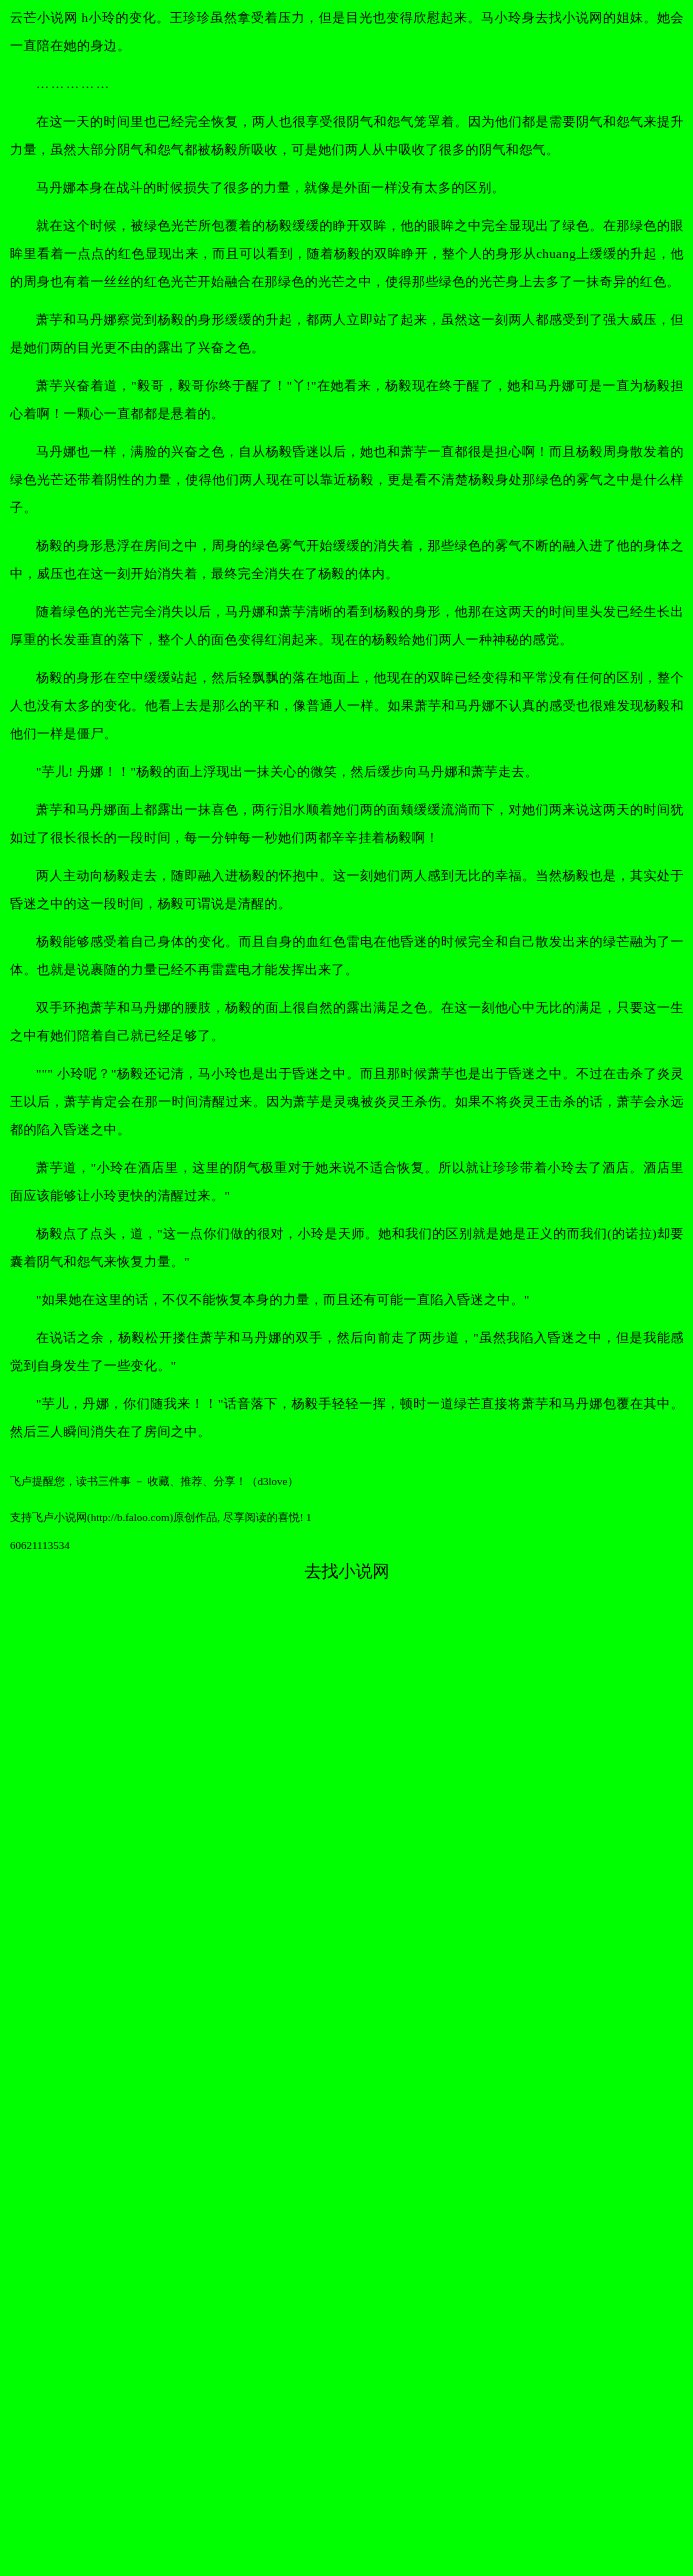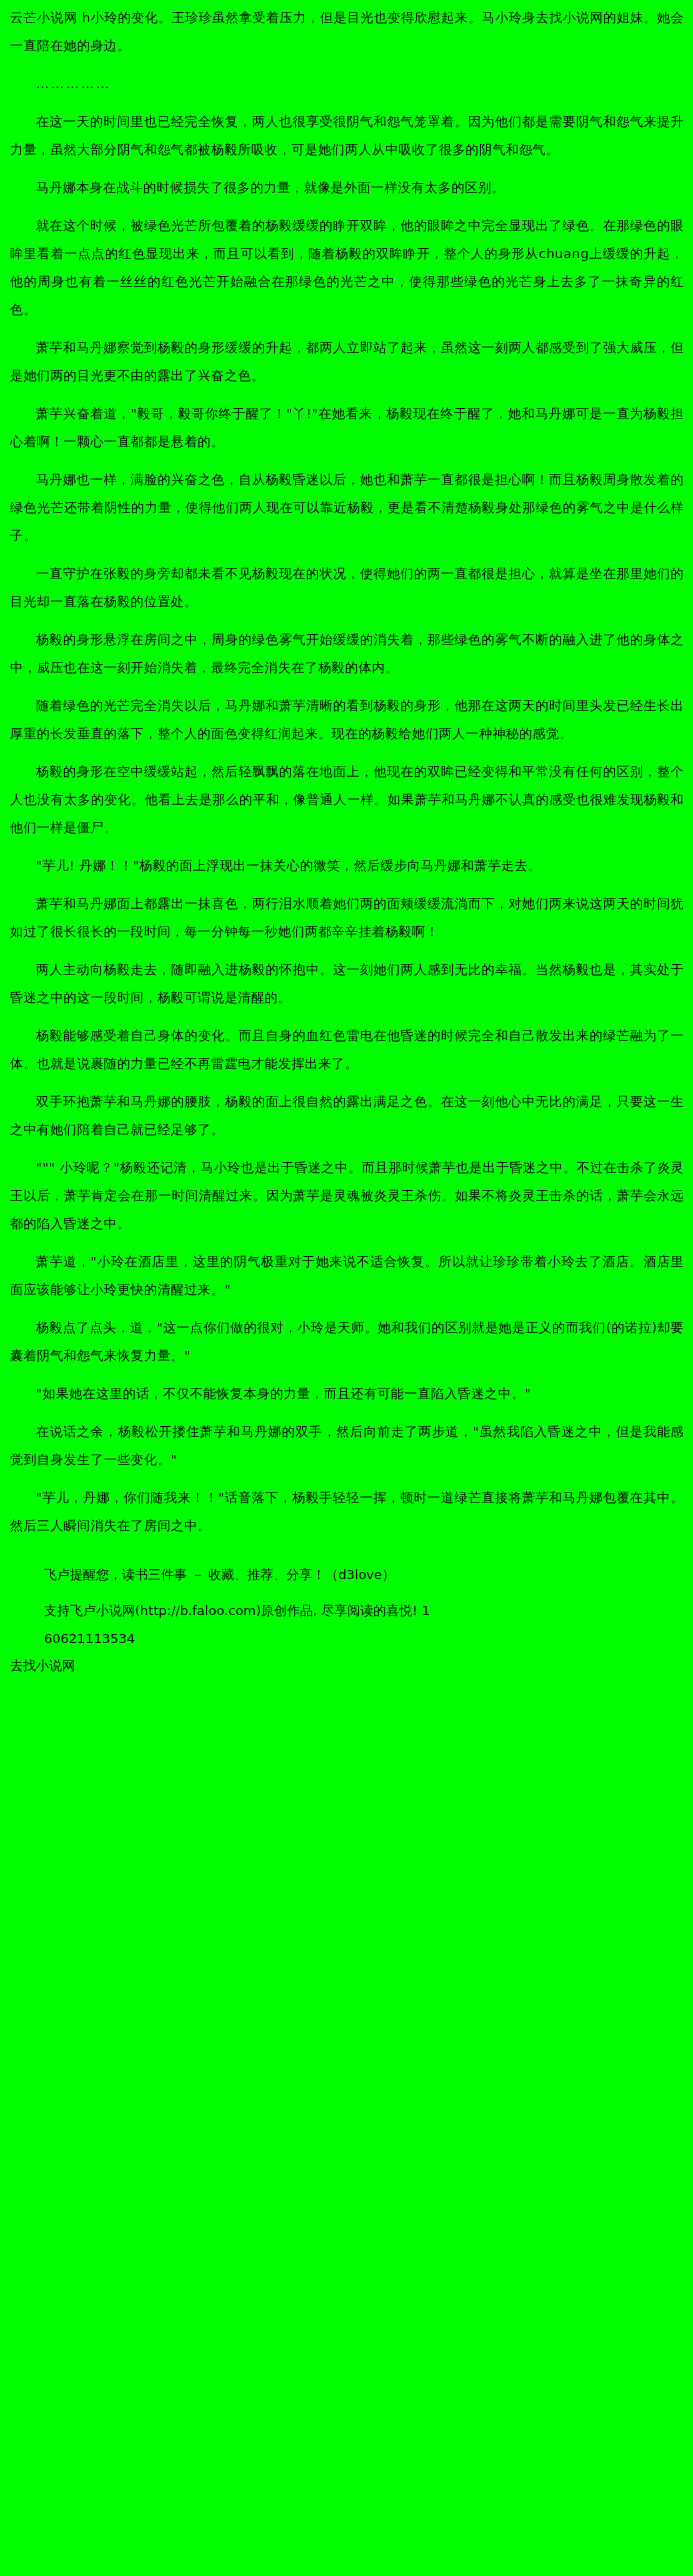--- a/index.html
+++ b/index.html
@@ -13,20 +13,21 @@
     font-family: "DejaVu Sans", "Liberation Sans", sans-serif;
     color: #000000;
     font-size: 13px;
     line-height: 28px;
   }
   .page {
     width: 694px;
     box-sizing: border-box;
     padding: 0 10px 0 10px;
     background: #00ff00;
+    font-family: Liberation Serif, serif;
   }
   .para {
     margin: 0 0 0 0;
     text-indent: 2em;
     text-align: justify;
     font-size: 13px;
     line-height: 28px;
     letter-spacing: 0.4px;
     padding-bottom: 10px;
   }
@@ -35,51 +36,50 @@
   }
   .dots {
     text-indent: 2em;
     letter-spacing: 2px;
     padding-bottom: 10px;
   }
   .footer-block {
     padding-top: 12px;
   }
   .footer-line {
-    font-size: 13px;
+    font-size: 11px;
     line-height: 26px;
     text-indent: 0;
     padding-bottom: 2px;
-    margin-left: 34px;
   }
   .footer-gap {
     height: 8px;
   }
   .tail-line {
-    font-size: 13px;
+    font-size: 17px;
     line-height: 24px;
+    text-align: center;
   }
   .spacer-top { height: 4px; }
 </style>
 </head>
 <body>
 
 <div class="page">
 
   <div class="spacer-top"></div>
 
   <p class="para noindent">云芒小说网 h小玲的变化。王珍珍虽然拿受着压力，但是目光也变得欣慰起来。马小玲身去找小说网的姐妹。她会一直陪在她的身边。</p>
   <p class="para dots">……………</p>
   <p class="para">在这一天的时间里也已经完全恢复，两人也很享受很阴气和怨气笼罩着。因为他们都是需要阴气和怨气来提升力量，虽然大部分阴气和怨气都被杨毅所吸收，可是她们两人从中吸收了很多的阴气和怨气。</p>
   <p class="para">马丹娜本身在战斗的时候损失了很多的力量，就像是外面一样没有太多的区别。</p>
   <p class="para">就在这个时候，被绿色光芒所包覆着的杨毅缓缓的睁开双眸，他的眼眸之中完全显现出了绿色。在那绿色的眼眸里看着一点点的红色显现出来，而且可以看到，随着杨毅的双眸睁开，整个人的身形从chuang上缓缓的升起，他的周身也有着一丝丝的红色光芒开始融合在那绿色的光芒之中，使得那些绿色的光芒身上去多了一抹奇异的红色。</p>
   <p class="para">萧芋和马丹娜察觉到杨毅的身形缓缓的升起，都两人立即站了起来，虽然这一刻两人都感受到了强大威压，但是她们两的目光更不由的露出了兴奋之色。</p>
   <p class="para">萧芋兴奋着道，"毅哥，毅哥你终于醒了！"丫!"在她看来，杨毅现在终于醒了，她和马丹娜可是一直为杨毅担心着啊！一颗心一直都都是悬着的。</p>
   <p class="para">马丹娜也一样，满脸的兴奋之色，自从杨毅昏迷以后，她也和萧芋一直都很是担心啊！而且杨毅周身散发着的绿色光芒还带着阴性的力量，使得他们两人现在可以靠近杨毅，更是看不清楚杨毅身处那绿色的雾气之中是什么样子。</p>
-  <p class="para">一直守护在张毅的身旁却都未看不见杨毅现在的状况，使得她们的两一直都很是担心，就算是坐在那里她们的目光却一直落在杨毅的位置处。</p>
   <p class="para">杨毅的身形悬浮在房间之中，周身的绿色雾气开始缓缓的消失着，那些绿色的雾气不断的融入进了他的身体之中，威压也在这一刻开始消失着，最终完全消失在了杨毅的体内。</p>
   <p class="para">随着绿色的光芒完全消失以后，马丹娜和萧芋清晰的看到杨毅的身形，他那在这两天的时间里头发已经生长出厚重的长发垂直的落下，整个人的面色变得红润起来。现在的杨毅给她们两人一种神秘的感觉。</p>
   <p class="para">杨毅的身形在空中缓缓站起，然后轻飘飘的落在地面上，他现在的双眸已经变得和平常没有任何的区别，整个人也没有太多的变化。他看上去是那么的平和，像普通人一样。如果萧芋和马丹娜不认真的感受也很难发现杨毅和他们一样是僵尸。</p>
   <p class="para">"芋儿! 丹娜！！"杨毅的面上浮现出一抹关心的微笑，然后缓步向马丹娜和萧芋走去。</p>
   <p class="para">萧芋和马丹娜面上都露出一抹喜色，两行泪水顺着她们两的面颊缓缓流淌而下，对她们两来说这两天的时间犹如过了很长很长的一段时间，每一分钟每一秒她们两都辛辛挂着杨毅啊！</p>
   <p class="para">两人主动向杨毅走去，随即融入进杨毅的怀抱中。这一刻她们两人感到无比的幸福。当然杨毅也是，其实处于昏迷之中的这一段时间，杨毅可谓说是清醒的。</p>
   <p class="para">杨毅能够感受着自己身体的变化。而且自身的血红色雷电在他昏迷的时候完全和自己散发出来的绿芒融为了一体。也就是说裹随的力量已经不再雷霆电才能发挥出来了。</p>
   <p class="para">双手环抱萧芋和马丹娜的腰肢，杨毅的面上很自然的露出满足之色。在这一刻他心中无比的满足，只要这一生之中有她们陪着自己就已经足够了。</p>
   <p class="para">""" 小玲呢？"杨毅还记清，马小玲也是出于昏迷之中。而且那时候萧芋也是出于昏迷之中。不过在击杀了炎灵王以后，萧芋肯定会在那一时间清醒过来。因为萧芋是灵魂被炎灵王杀伤。如果不将炎灵王击杀的话，萧芋会永远都的陷入昏迷之中。</p>
   <p class="para">萧芋道，"小玲在酒店里，这里的阴气极重对于她来说不适合恢复。所以就让珍珍带着小玲去了酒店。酒店里面应该能够让小玲更快的清醒过来。"</p>

